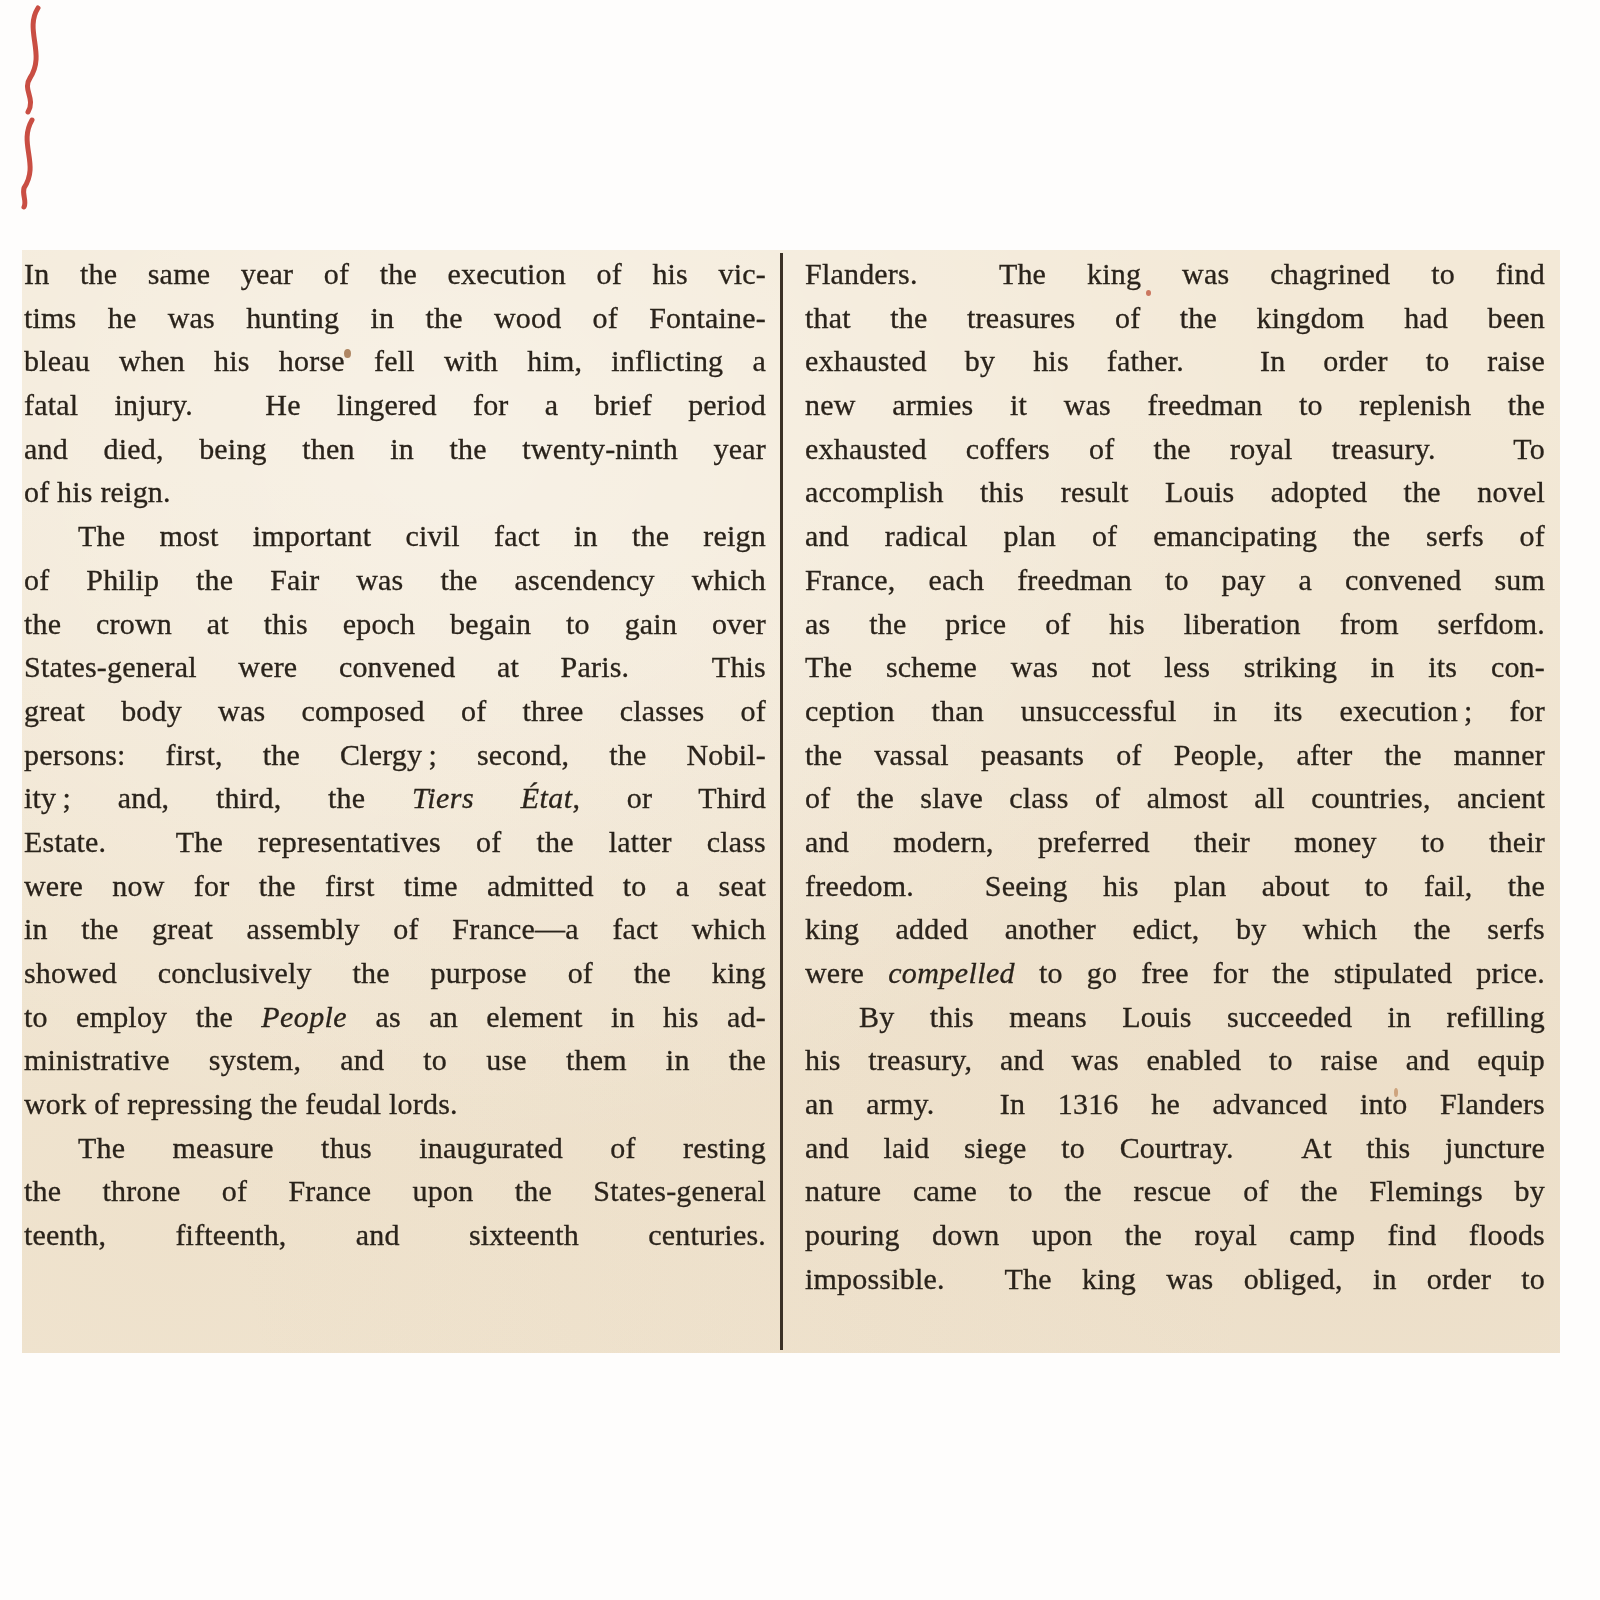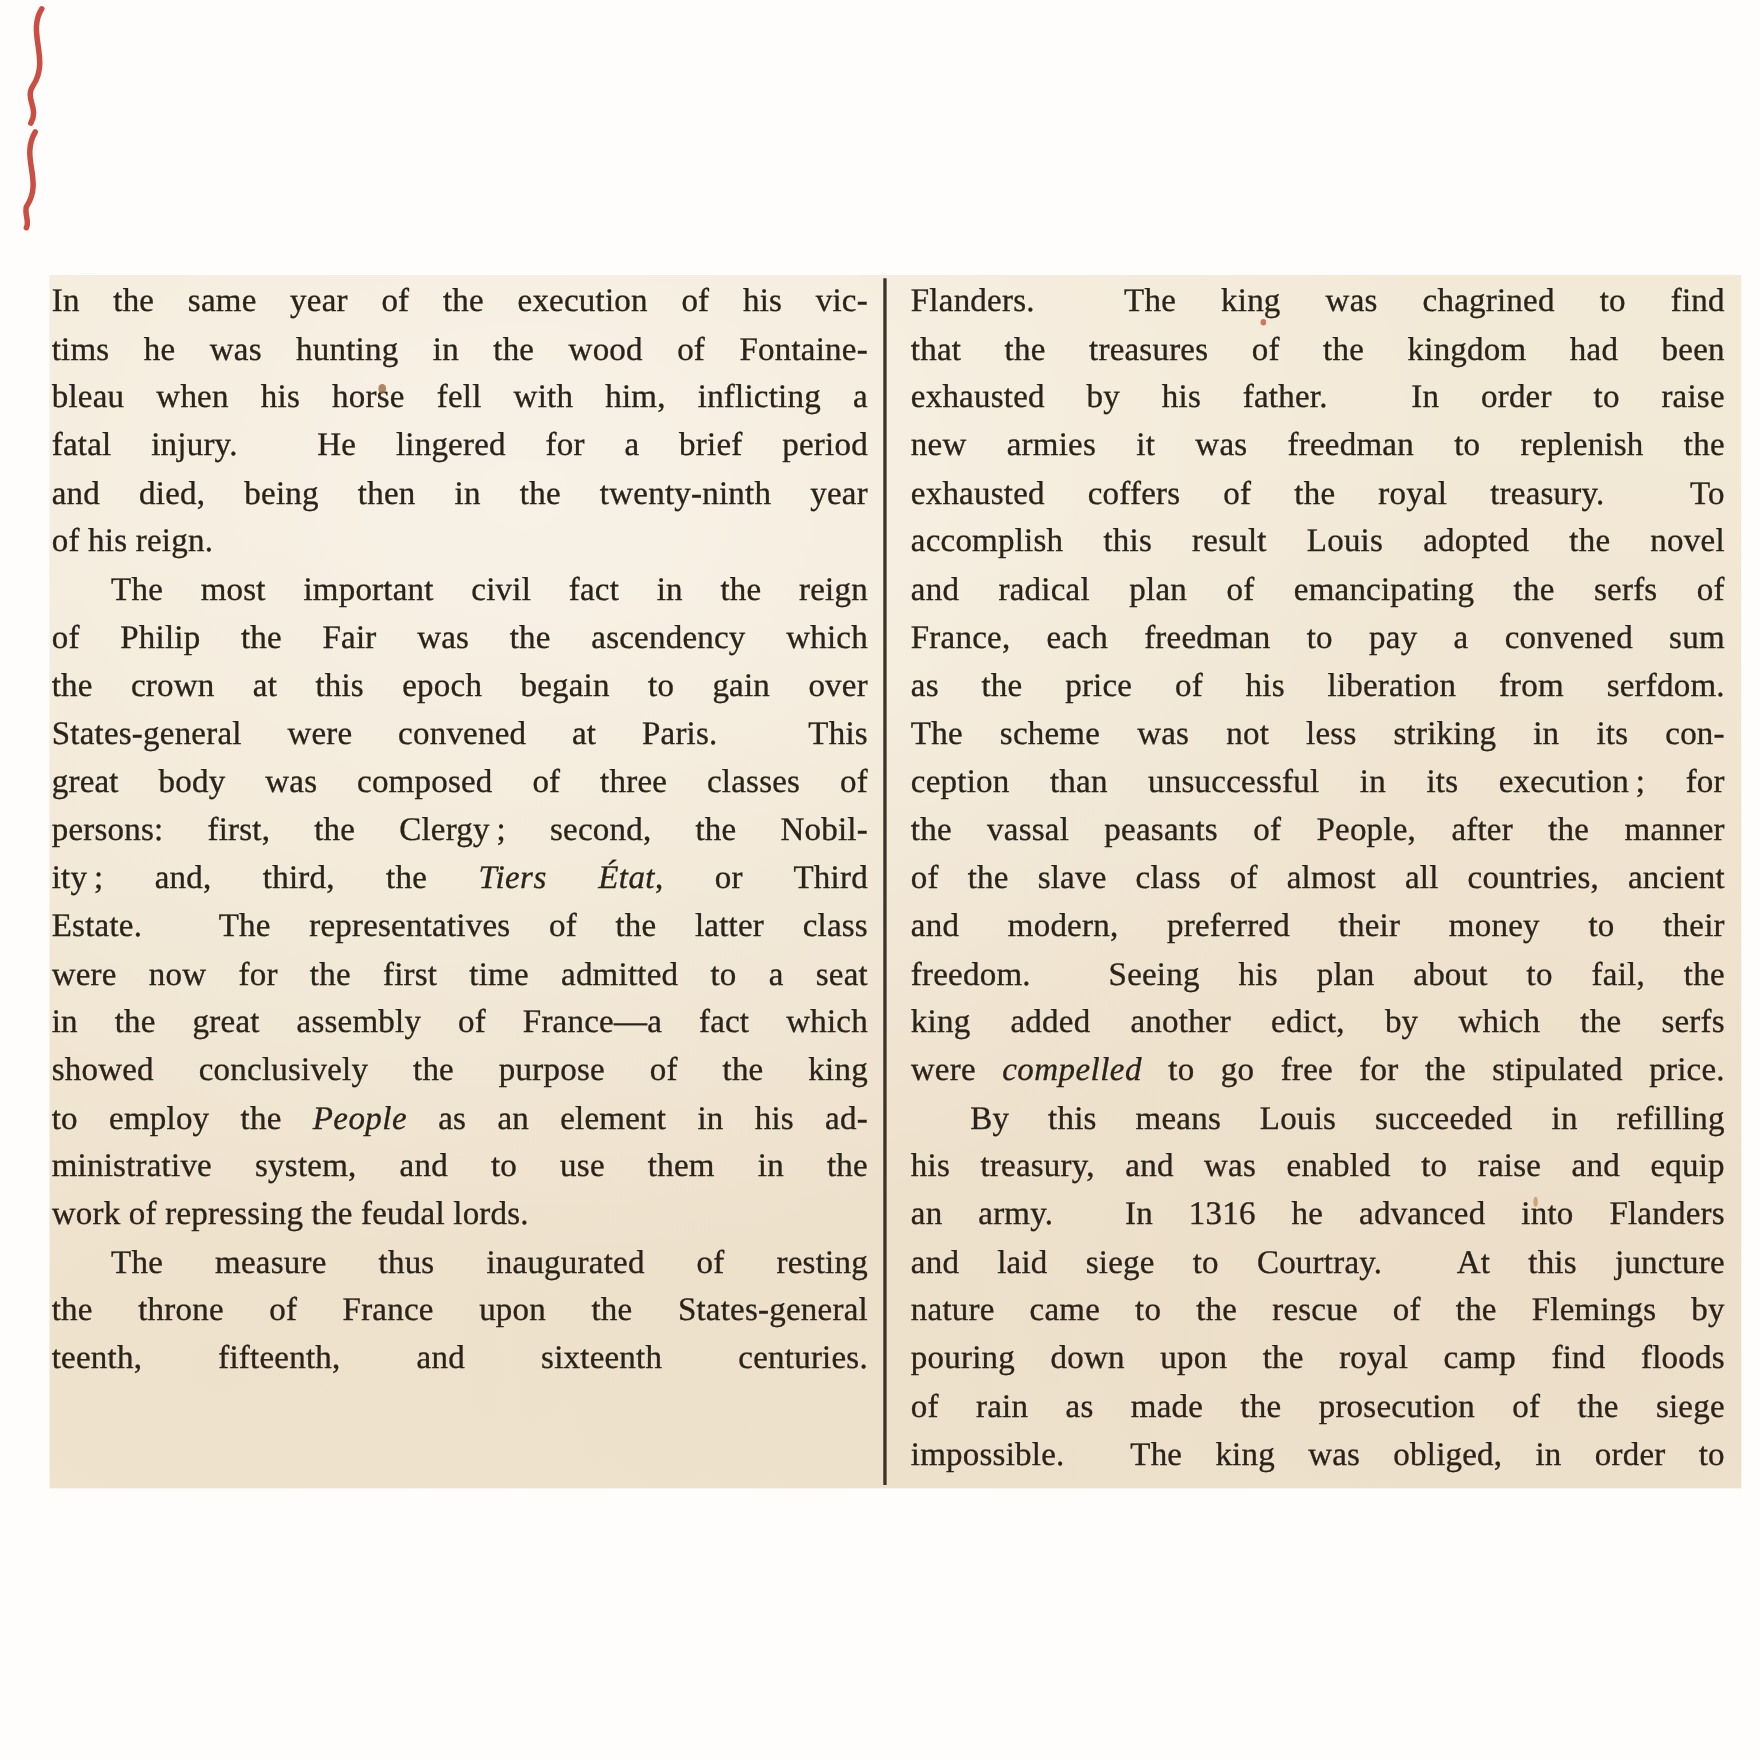--- a/index.html
+++ b/index.html
@@ -5,21 +5,21 @@
   html,body { margin:0; padding:0; }
   .page {
     position:relative;
     width:1600px; height:1600px;
     background:#fefdfc;
     overflow:hidden;
     font-family:"Liberation Serif","DejaVu Serif",serif;
   }
   .scan {
     position:absolute;
-    left:45px; top:250px;
+    left:22px; top:250px;
     width:1538px; height:1103px;
     background:var(--paper,#f3e9d7);
     background-image:
       radial-gradient(ellipse at 28% 18%, rgba(255,255,255,0.38), rgba(255,255,255,0) 55%),
       radial-gradient(ellipse at 88% 85%, rgba(206,176,137,0.20), rgba(206,176,137,0) 60%),
       radial-gradient(ellipse at 10% 90%, rgba(216,190,152,0.18), rgba(216,190,152,0) 55%);
     overflow:hidden;
   }
   .col {
     position:absolute;
@@ -113,21 +113,20 @@
         <div class="line"><span>and modern, preferred their money to their</span></div>
         <div class="line"><span>freedom.&nbsp; Seeing his plan about to fail, the</span></div>
         <div class="line"><span>king added another edict, by which the serfs</span></div>
         <div class="line"><span>were </span><i>compelled</i><span> to go free for the stipulated price.</span></div>
         <div class="line indent"><span>By this means Louis succeeded in refilling</span></div>
         <div class="line"><span>his treasury, and was enabled to raise and equip</span></div>
         <div class="line"><span>an army.&nbsp; In 1316 he advanced into Flanders</span></div>
         <div class="line"><span>and laid siege to Courtray.&nbsp; At this juncture</span></div>
         <div class="line"><span>nature came to the rescue of the Flemings by</span></div>
         <div class="line"><span>pouring down upon the royal camp find floods</span></div>
-        <div class="line"><span>of rain as made the prosecution of the siege</span></div>
         <div class="line"><span>impossible.&nbsp; The king was obliged, in order to</span></div>
       </div>
   </div>
 
   <div class="speck speck-1"></div>
   <div class="speck speck-2"></div>
   <div class="speck speck-3"></div>
 </div>
 
 </body></html>

